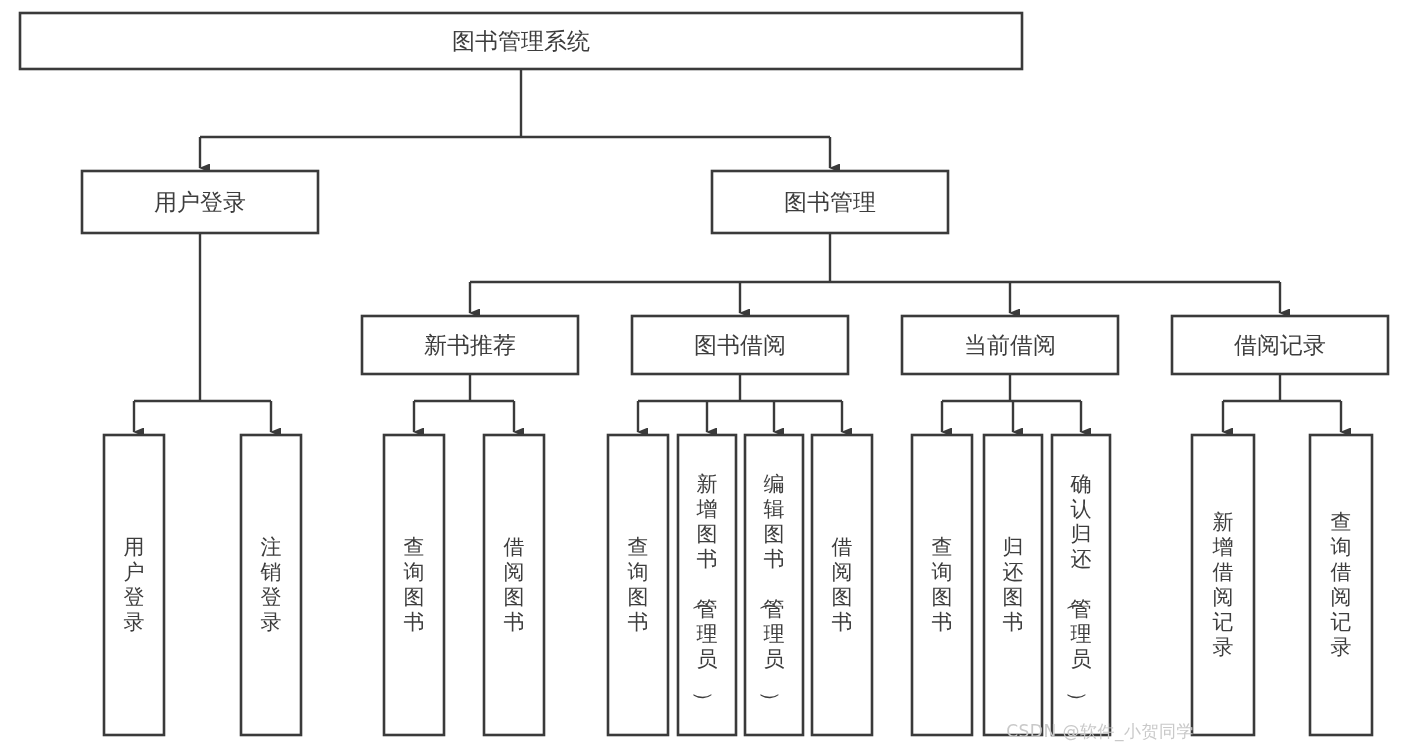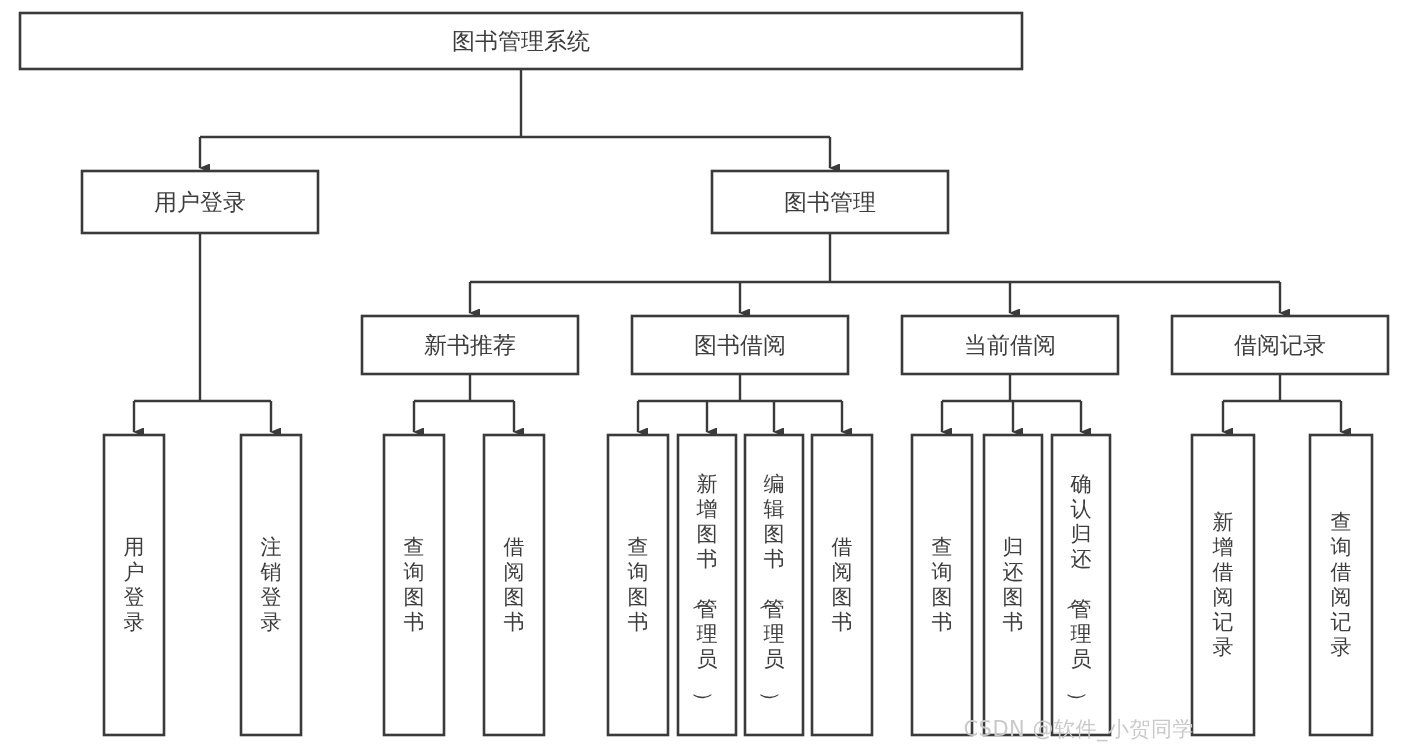--- a/index.html
+++ b/index.html
@@ -19,21 +19,21 @@
     font-family:"DejaVu Sans","Liberation Sans",sans-serif;
     text-anchor:middle;
     dominant-baseline:middle;
   }
   .label-h{font-size:23px;}
   .label-v{font-size:21px;}
   .watermark{
     position:absolute;
     right:8px;
     bottom:4px;
-    font-size:21px;
+    font-size:17px;
     color:#c9c9c9;
     letter-spacing:.5px;
     font-family:"DejaVu Sans","Liberation Sans",sans-serif;
     white-space:nowrap;
     pointer-events:none;
   }
 </style>
 </head>
 <body>
 

